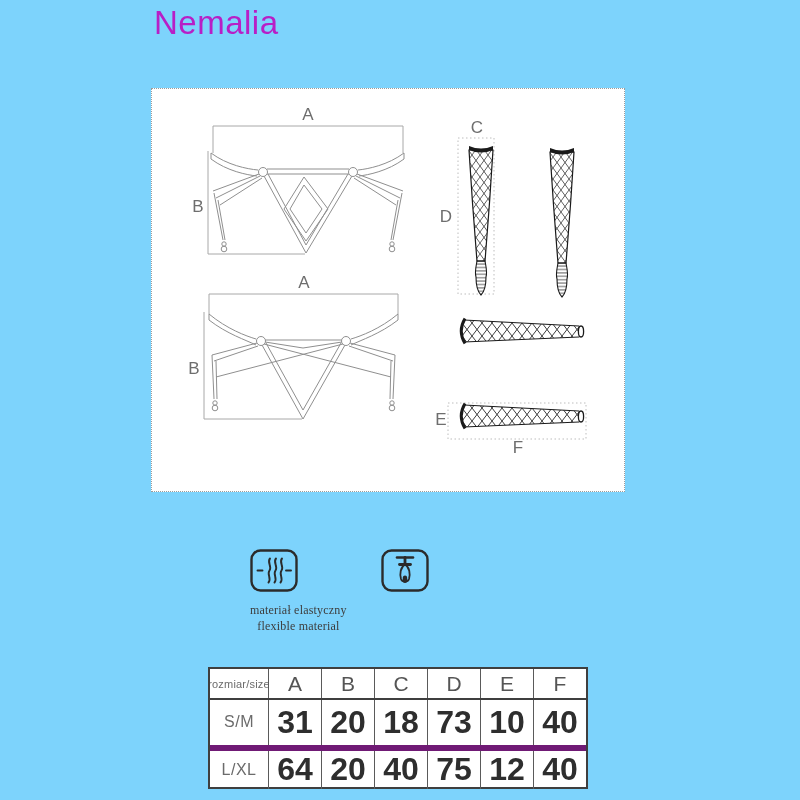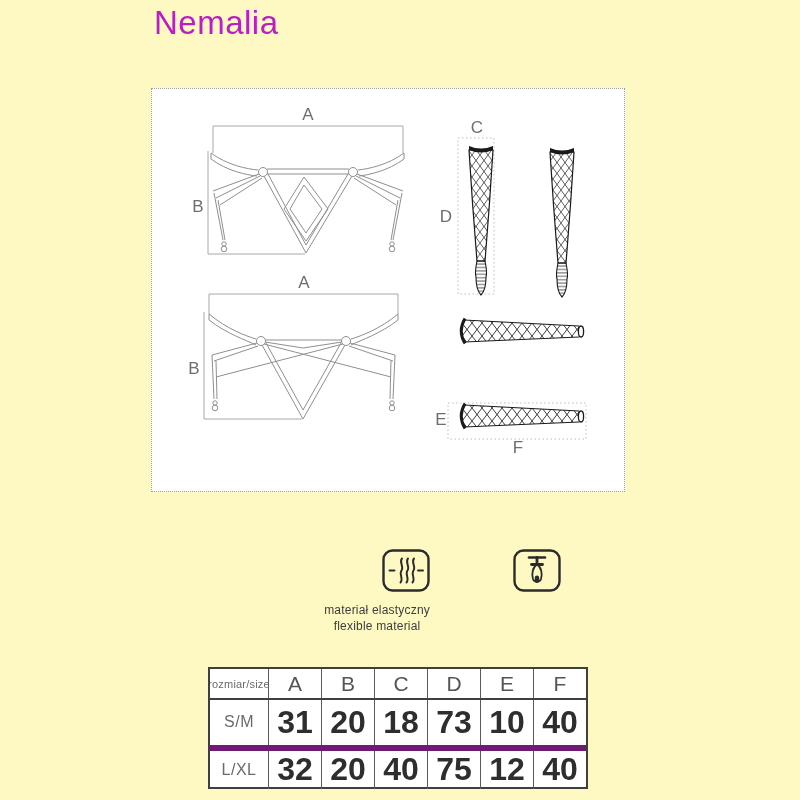--- a/index.html
+++ b/index.html
@@ -1,37 +1,37 @@
 <!DOCTYPE html>
 <html><head>
 <meta charset="utf-8">
 <style>
   * { margin:0; padding:0; box-sizing:border-box; }
   html,body { background:#fff; }
   body { font-family:"Liberation Sans","DejaVu Sans",sans-serif; }
-  .canvas { position:relative; width:800px; height:800px; background:#fef9c3; overflow:hidden; }
+  .canvas { position:relative; width:800px; height:800px; background:#7dd3fc; overflow:hidden; }
 
   .title {
     position:absolute; left:154px; top:4px;
     font-size:33px; font-weight:400; letter-spacing:0.5px;
     color:#b81fc6;
   }
 
   .diagram-box {
     position:absolute; left:151px; top:88px;
     width:474px; height:404px;
     border:1.5px dotted #9c9c9c; background:#fff;
   }
   .diagram-box svg { display:block; width:100%; height:100%; }
 
   .dim-text { font-family:"Liberation Sans","DejaVu Sans",sans-serif; font-size:17px; fill:#6e6e6e; }
 
   .feature {
     position:absolute; top:549px; width:180px;
-    display:flex; flex-direction:column; align-items:flex-end;
+    display:flex; flex-direction:column; align-items:flex-start;font-family:Liberation Serif, serif;
   }
   .feature-1 { left:250px; }
   .feature-2 { left:381px; }
   .feature .icon-frame { width:48px; height:43px; }
   .feature .caption { margin-top:11px; text-align:center; }
   .feature .caption div {
     font-size:12px; line-height:15.5px; color:#3d3d3d; letter-spacing:0.2px;
   }
 
   .size-table-head, .size-table-body {
@@ -191,21 +191,21 @@
       <div class="cell td-size">S/M</div>
       <div class="cell td-num">31</div>
       <div class="cell td-num">20</div>
       <div class="cell td-num">18</div>
       <div class="cell td-num">73</div>
       <div class="cell td-num">10</div>
       <div class="cell td-num">40</div>
     </div>
     <div class="tr tgrid">
       <div class="cell td-size">L/XL</div>
-      <div class="cell td-num">32</div>
+      <div class="cell td-num">64</div>
       <div class="cell td-num">20</div>
       <div class="cell td-num">40</div>
       <div class="cell td-num">75</div>
       <div class="cell td-num">12</div>
       <div class="cell td-num">40</div>
     </div>
   </div>
 
 </div>
 

